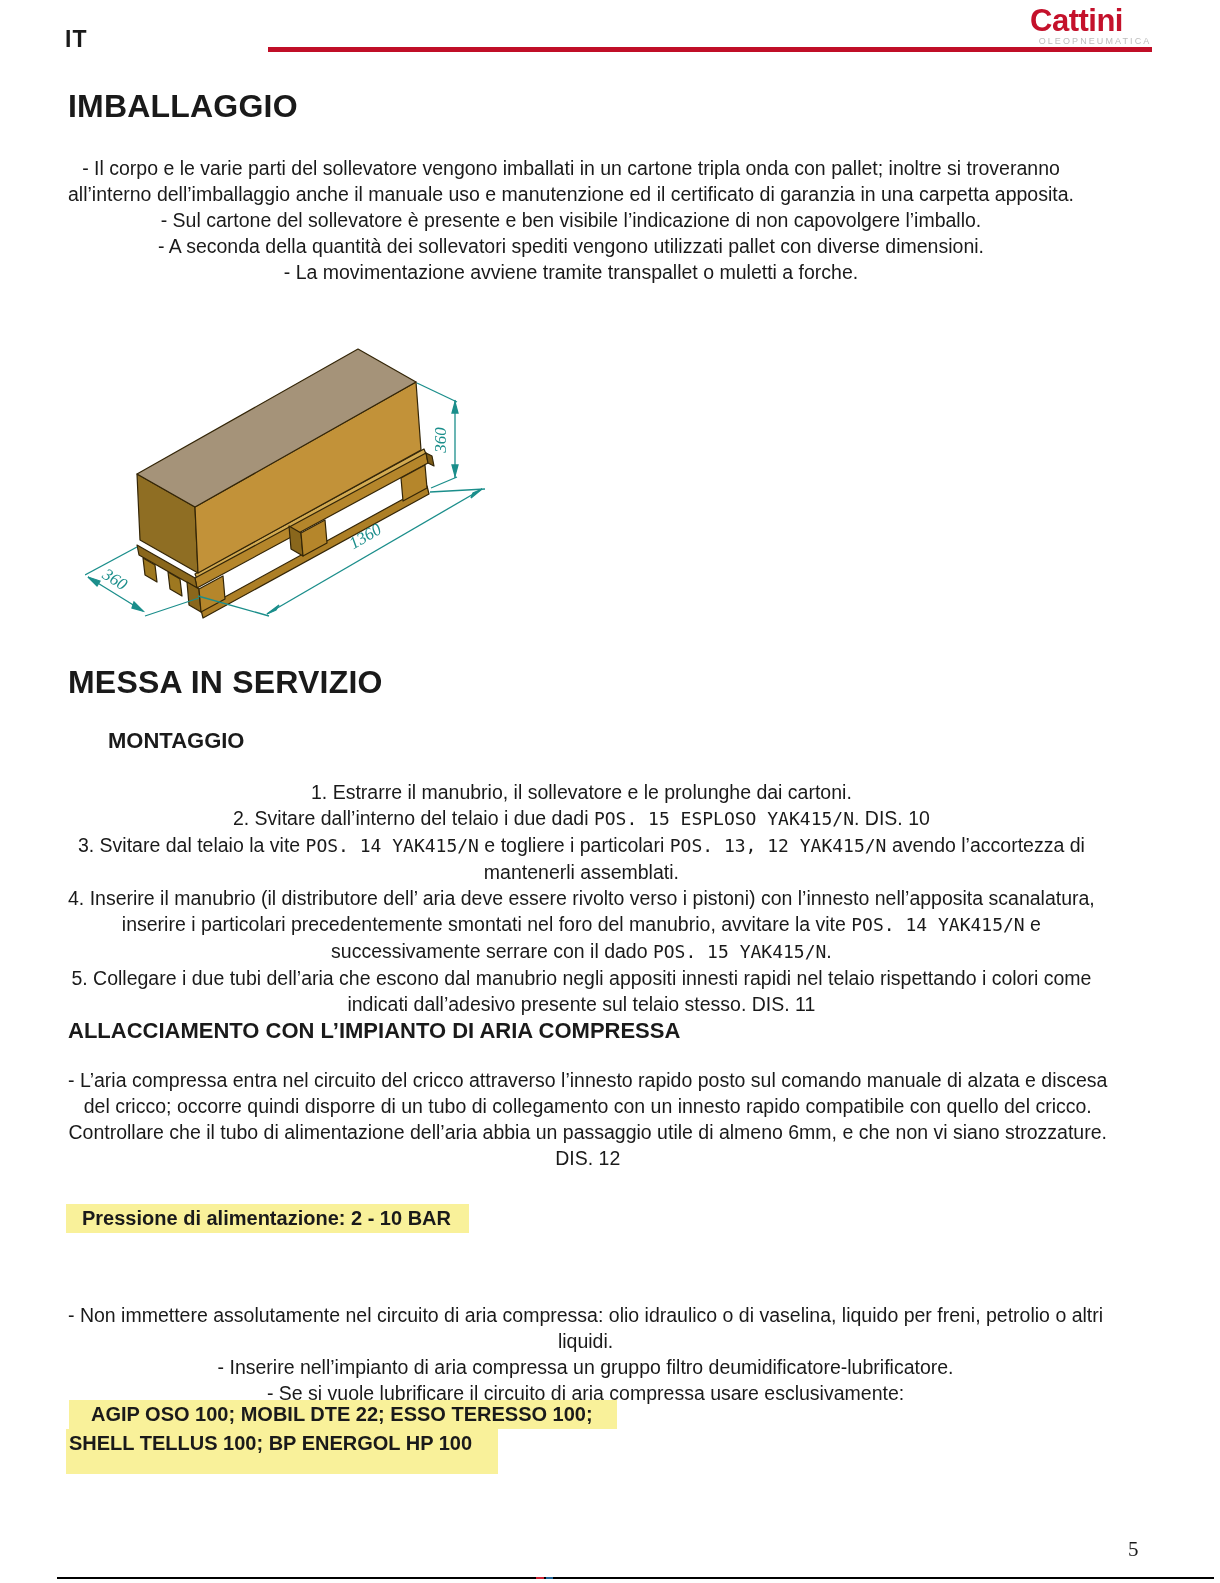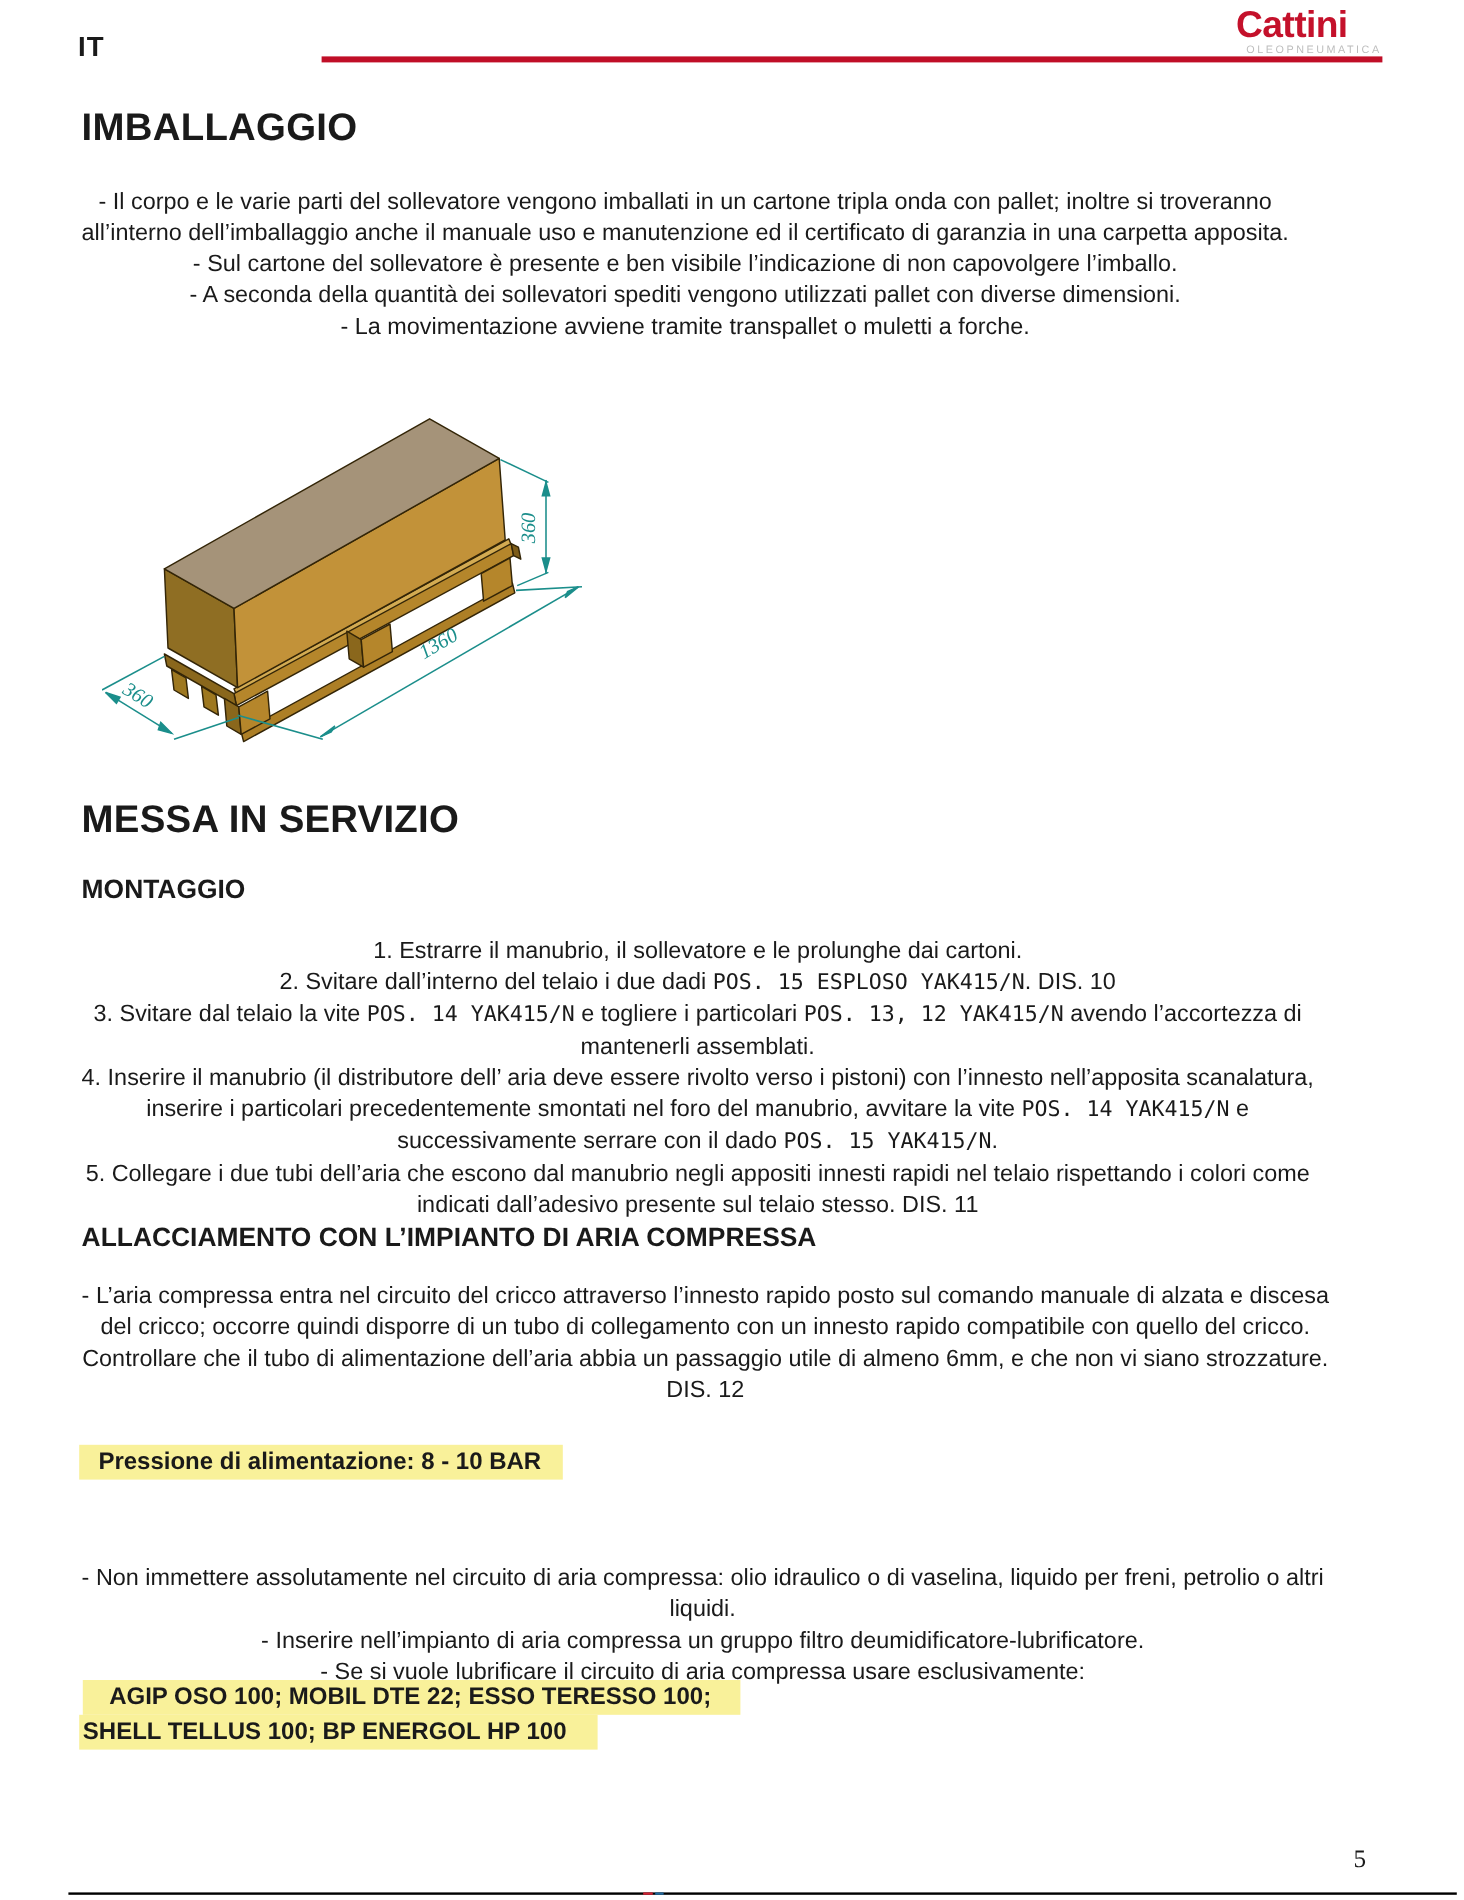--- a/index.html
+++ b/index.html
@@ -11,39 +11,39 @@
   .hdr-rule{position:absolute;left:268px;top:47px;width:884px;height:5px;background:#C00E27;}
   .logo{position:absolute;left:1030px;top:6px;width:130px;}
   .logo-name{font-size:31px;font-weight:bold;color:#C4112B;letter-spacing:-0.5px;line-height:30px;}
   .logo-sub{font-size:9px;color:#BDBDBD;letter-spacing:2.1px;margin-top:0px;text-align:center;}
 
   
   .h1{position:absolute;left:68px;font-size:32px;font-weight:bold;letter-spacing:0.2px;white-space:nowrap;}
   .h-imballaggio{top:88px;}
   .h-messa{top:664px;}
   .h3{position:absolute;left:68px;font-size:22px;font-weight:bold;white-space:nowrap;}
-  .h-montaggio{top:728px;}
+  .h-montaggio{top:728px;margin-left:40px;}
   .h-allacciamento{top:1018px;}
 
   
   .body{position:absolute;left:68px;font-size:19.5px;line-height:26px;white-space:nowrap;text-align:center;}
   .p-imballaggio{top:155px;}
   .p-montaggio{top:779px;}
   .p-allacciamento{top:1067px;}
   .p-fluids{top:1281px;margin-top:21px;}
   .seg-b{font-weight:normal;}
   .seg-m{font-family:"DejaVu Sans Mono",monospace;font-size:18px;}
 
   
   .note1{position:absolute;left:66px;top:1204px;height:29px;background:#F9F19A;
          display:flex;align-items:center;padding:0 18px 0 16px;font-size:20px;font-weight:bold;}
   .note2{position:absolute;left:66px;top:1400px;font-size:20px;font-weight:bold;line-height:29px;}
   .note2 .hl{display:table;background:#F9F19A;height:29px;}
   .note2 .line1{padding:0 24px 0 22px;margin-left:3px;}
-  .note2 .line2{padding:0 26px 0 3px;}
+  .note2 .line2{padding:0 26px 16px 3px;}
 
   
   .drawing{position:absolute;left:85px;top:330px;width:480px;height:305px;}
   .drawing .dim-text{font-family:"Liberation Serif",serif;font-style:italic;font-size:17px;fill:#1B8E8B;}
 
   
   .page-number{position:absolute;left:1128px;top:1537px;font-family:"Liberation Serif",serif;font-size:21px;}
   .bottom-rule{position:absolute;left:57px;top:1577px;width:1163px;height:2px;background:#000;}
   .fleck{position:absolute;top:0;height:2px;}
   .fleck-red{left:479px;width:8px;background:#c23;}
@@ -110,21 +110,21 @@
   </svg>
 
   <div class="h1 h-messa">MESSA IN SERVIZIO</div>
   <div class="h3 h-montaggio">MONTAGGIO</div>
   <div class="body p-montaggio"><span>1. Estrarre il manubrio, il sollevatore e le prolunghe dai cartoni.</span><br><span>2. Svitare dall’interno del telaio i due dadi </span><span class="seg-m">POS. 15 ESPLOSO YAK415/N</span><span>. </span><span class="seg-b">DIS. 10</span><br><span>3. Svitare dal telaio la vite </span><span class="seg-m">POS. 14 YAK415/N</span><span> e togliere i particolari </span><span class="seg-m">POS. 13, 12 YAK415/N</span><span> avendo l’accortezza di</span><br><span>mantenerli assemblati.</span><br><span>4. Inserire il manubrio (il distributore dell’ aria deve essere rivolto verso i pistoni) con l’innesto nell’apposita scanalatura,</span><br><span>inserire i particolari precedentemente smontati nel foro del manubrio, avvitare la vite </span><span class="seg-m">POS. 14 YAK415/N</span><span> e</span><br><span>successivamente serrare con il dado </span><span class="seg-m">POS. 15 YAK415/N</span><span>.</span><br><span>5. Collegare i due tubi dell’aria che escono dal manubrio negli appositi innesti rapidi nel telaio rispettando i colori come</span><br><span>indicati dall’adesivo presente sul telaio stesso. </span><span class="seg-b">DIS. 11</span></div>
 
   <div class="h3 h-allacciamento">ALLACCIAMENTO CON L’IMPIANTO DI ARIA COMPRESSA</div>
   <div class="body p-allacciamento"><span>- L’aria compressa entra nel circuito del cricco attraverso l’innesto rapido posto sul comando manuale di alzata e discesa</span><br><span>del cricco; occorre quindi disporre di un tubo di collegamento con un innesto rapido compatibile con quello del cricco.</span><br><span>Controllare che il tubo di alimentazione dell’aria abbia un passaggio utile di almeno 6mm, e che non vi siano strozzature.</span><br><span class="seg-b">DIS. 12</span></div>
 
   <div class="note1">
-    <span>Pressione di alimentazione: 8 - 10 BAR</span>
+    <span>Pressione di alimentazione: 2 - 10 BAR</span>
   </div>
 
   <div class="body p-fluids"><span>- Non immettere assolutamente nel circuito di aria compressa: olio idraulico o di vaselina, liquido per freni, petrolio o altri</span><br><span>liquidi.</span><br><span>- Inserire nell’impianto di aria compressa un gruppo filtro deumidificatore-lubrificatore.</span><br><span>- Se si vuole lubrificare il circuito di aria compressa usare esclusivamente:</span></div>
 
   <div class="note2">
     <span class="hl line1">AGIP OSO 100; MOBIL DTE 22; ESSO TERESSO 100;</span>
     <span class="hl line2">SHELL TELLUS 100; BP ENERGOL HP 100</span>
   </div>
 
   <div class="page-number">5</div>

